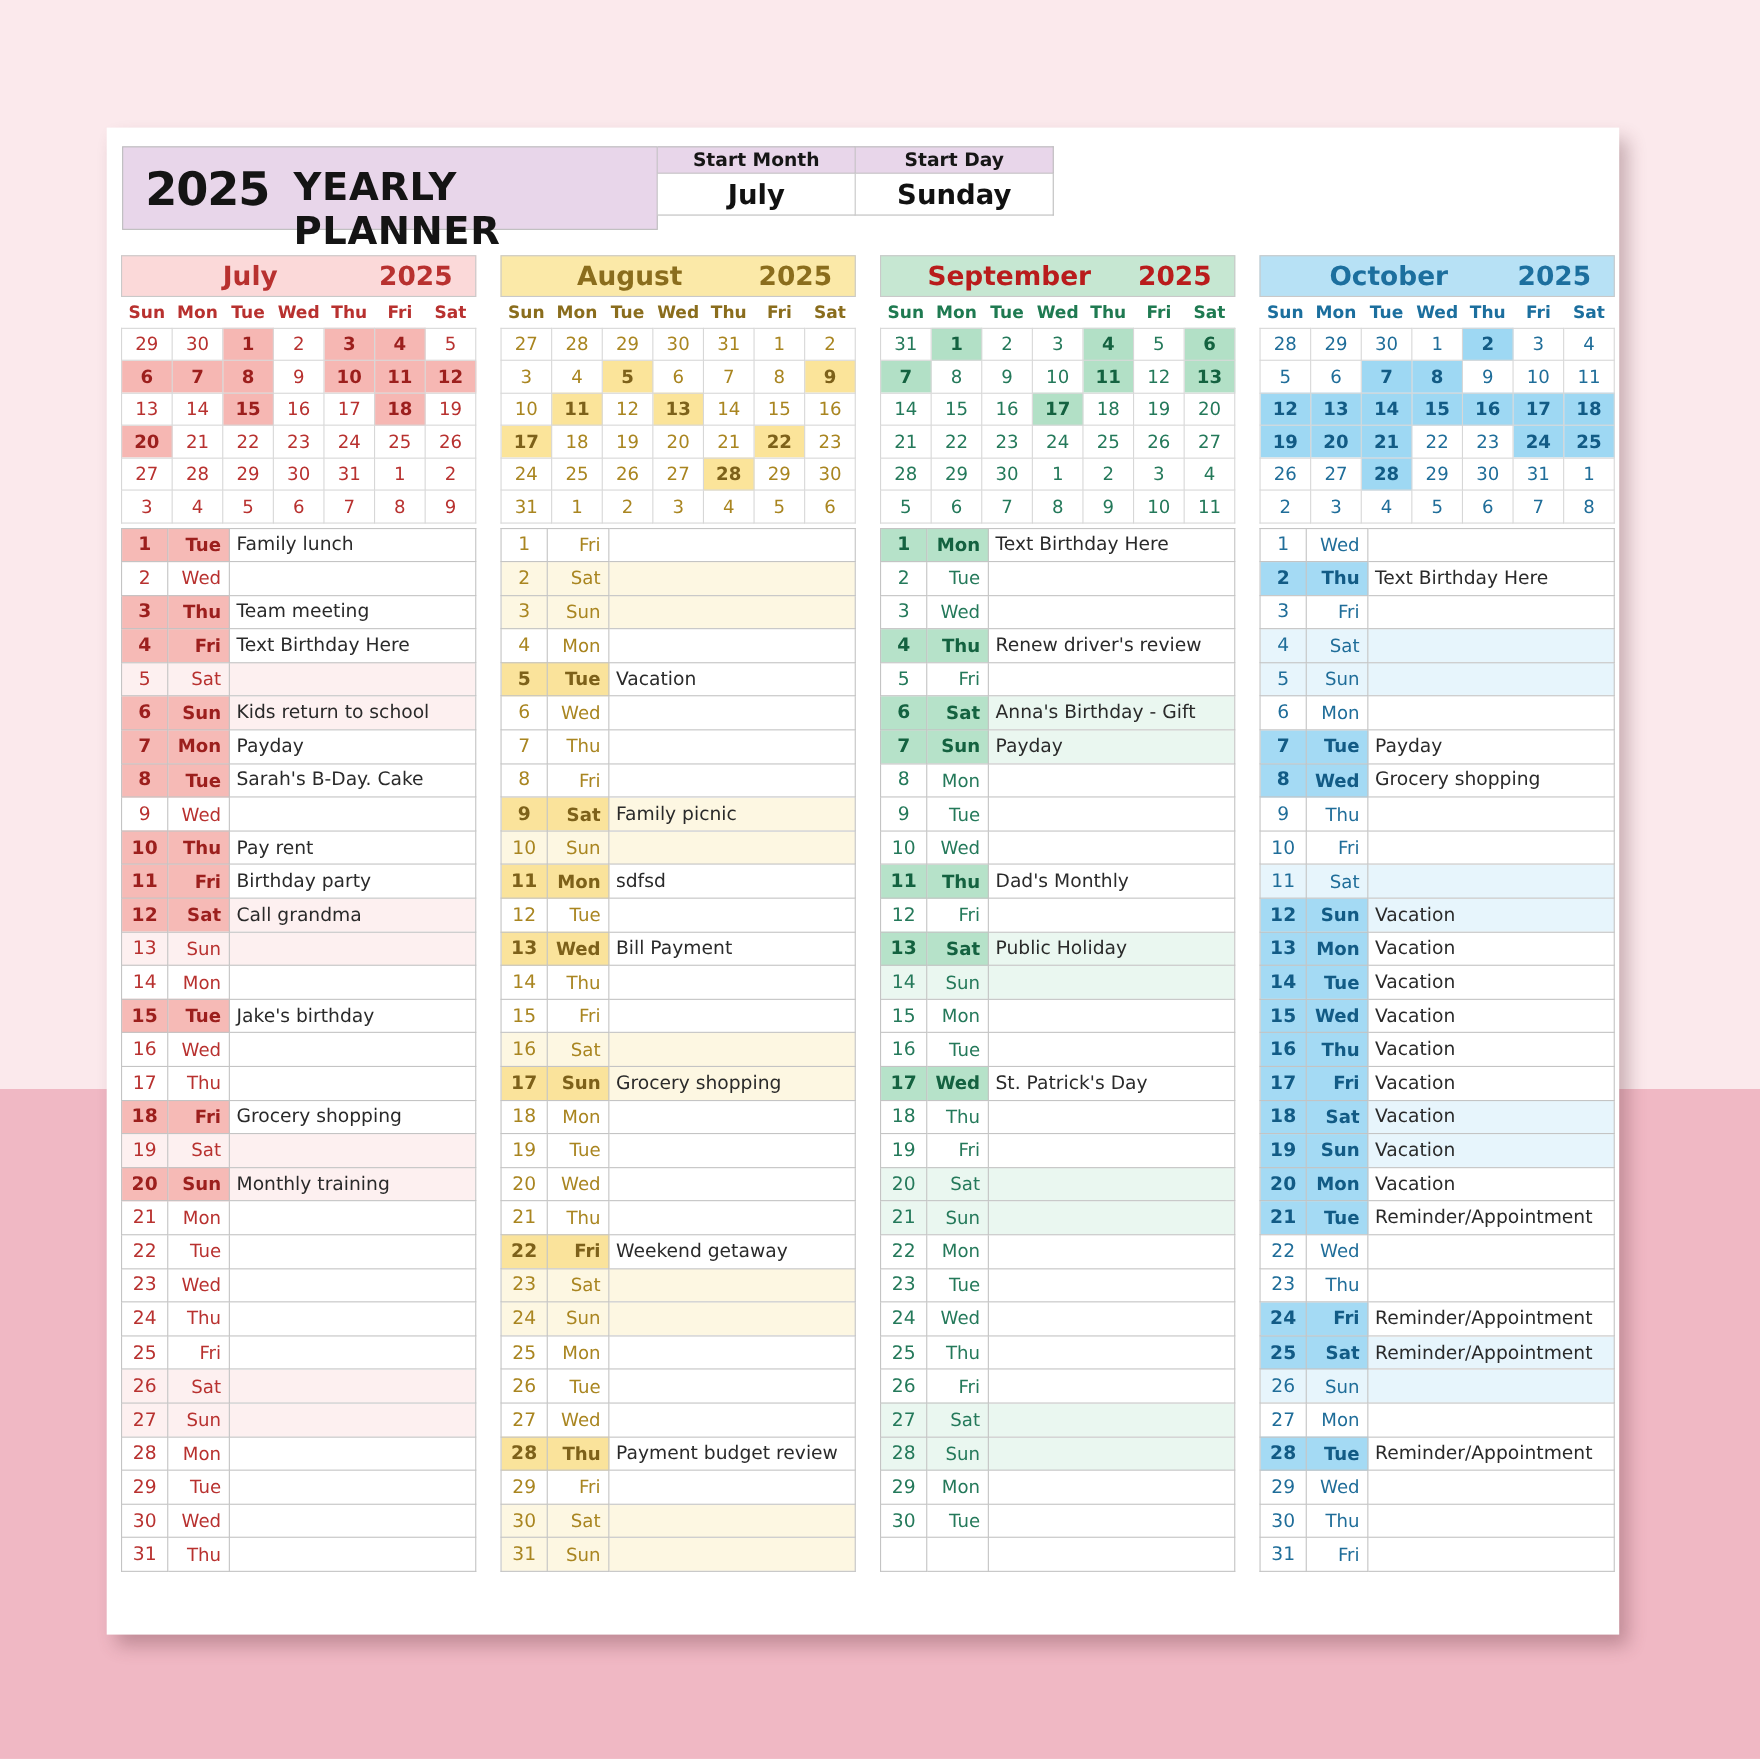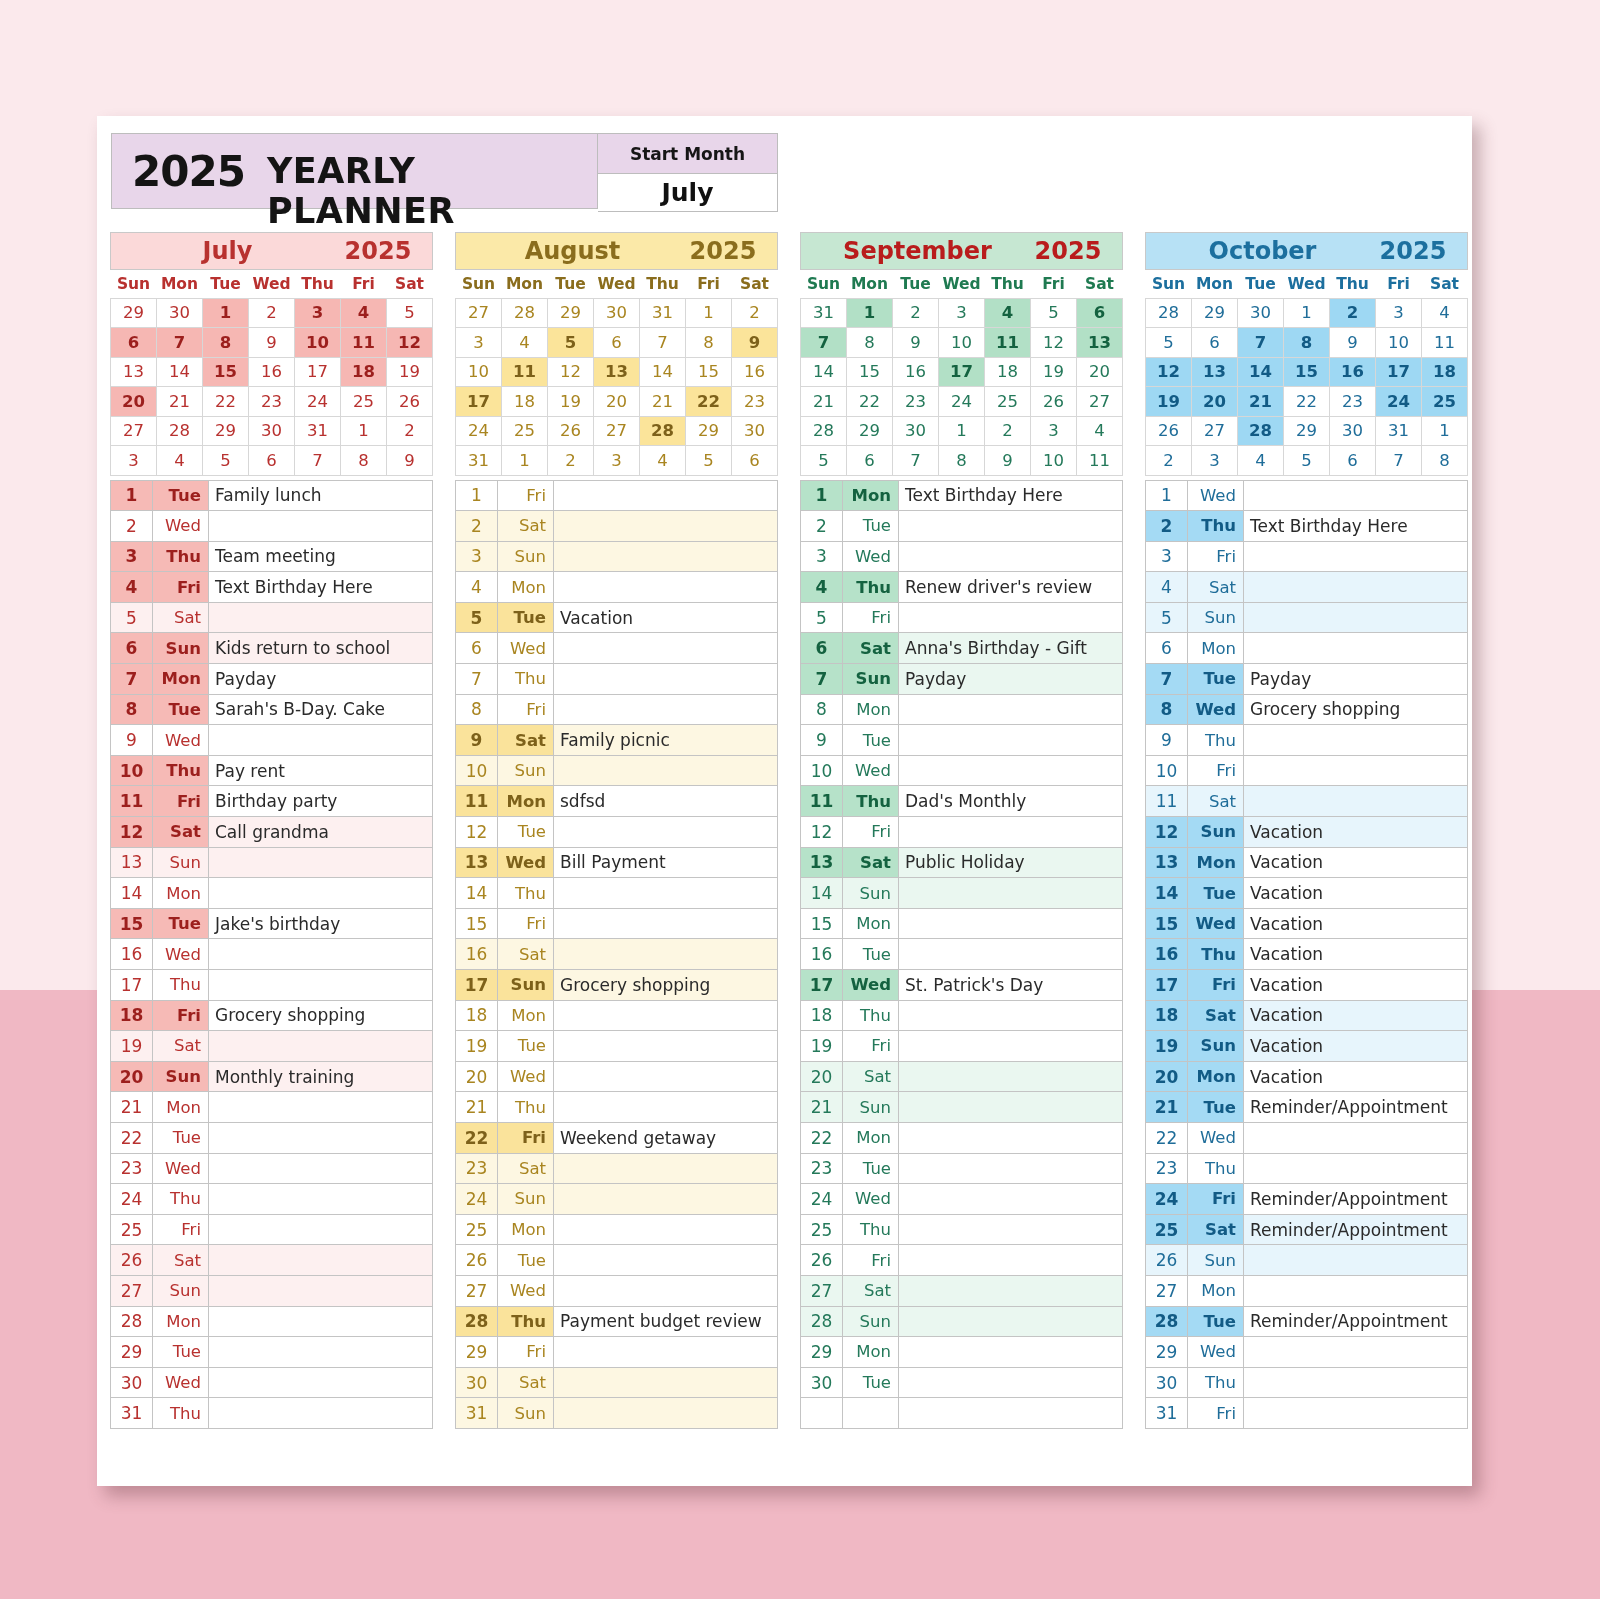--- a/index.html
+++ b/index.html
@@ -57,21 +57,21 @@
   .title-text {
     font-family: "DejaVu Sans", sans-serif;
     font-size: 35px;
     font-weight: bold;
     color: #141414;
     letter-spacing: 0.5px;
     margin-top: 40px;
   }
   .start-col { width: 180px; display: flex; flex-direction: column; }
   .start-head {
-    height: 41px;
+    height: 25px;
     background: #e8d6ea;
     border: 1px solid #bdbdbd;
     border-left: none;
     display: flex; align-items: center; justify-content: center;
     font-size: 17px; font-weight: bold; color: #161616;
   }
   .start-val {
     height: 38px;
     background: #ffffff;
     border: 1px solid #bdbdbd;
@@ -187,20 +187,24 @@
 
   <div id="titlebar">
     <div id="title-block">
       <span class="title-year">2025</span>
       <span class="title-text">YEARLY PLANNER</span>
     </div>
     <div class="start-col">
       <div class="start-head">Start Month</div>
       <div class="start-val">July</div>
     </div>
+    <div class="start-col">
+      <div class="start-head">Start Day</div>
+      <div class="start-val">Sunday</div>
+    </div>
   </div>
 
   <div id="months">
       <div class="month m-jul">
         <div class="month-title">
           <span class="mname">July</span>
           <span class="myear">2025</span>
         </div>
         <table class="mini">
           <thead>

